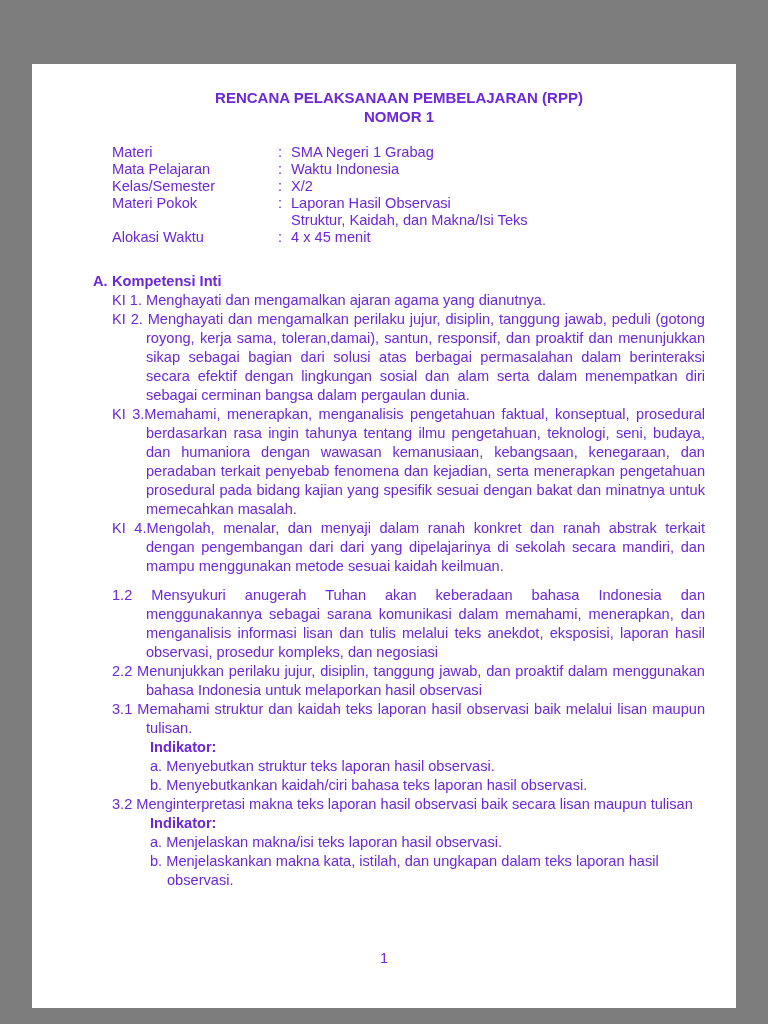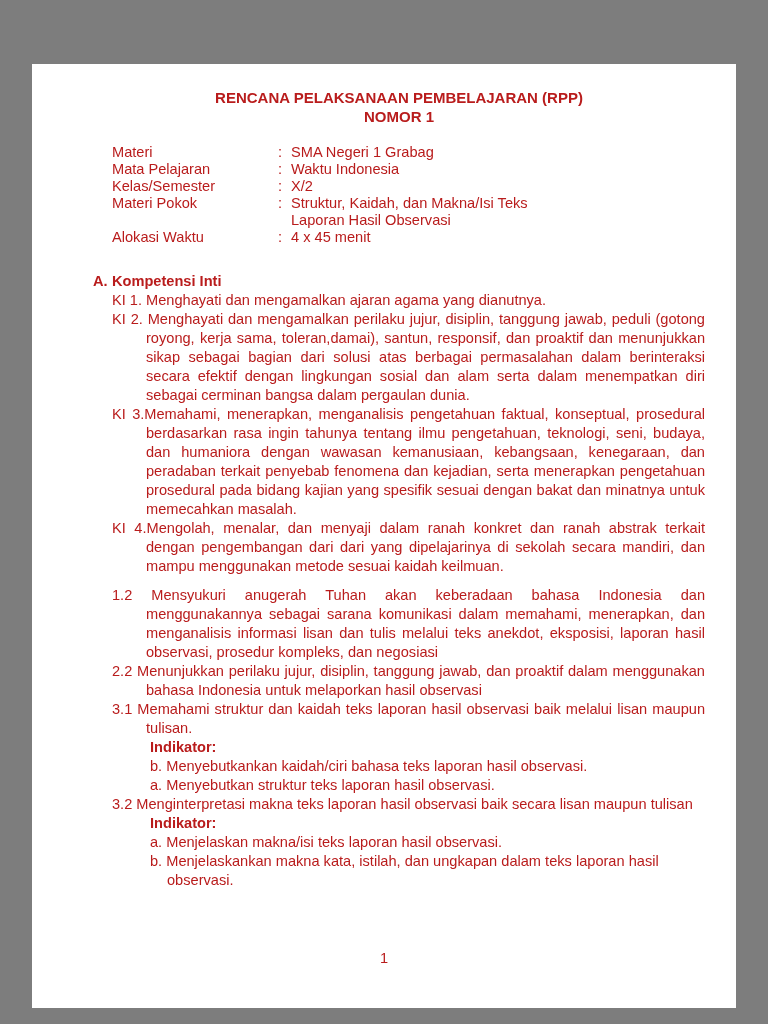--- a/index.html
+++ b/index.html
@@ -9,21 +9,21 @@
     height: 1024px;
     background: #7d7d7d;
     font-family: "Liberation Sans", "DejaVu Sans", sans-serif;
   }
   .page {
     position: relative;
     width: 704px;
     height: 944px;
     margin: 64px auto 16px;
     background: #ffffff;
-    color: #b91c1c;
+    color: #6d28d9;
     font-size: 14.6px;
     line-height: 19px;
     padding: 24px 31px 0 61px;
     overflow: hidden;
   }
   .doc-title {
     text-align: center;
     font-weight: bold;
     font-size: 15px;
     line-height: 19px;
@@ -90,22 +90,22 @@
     </div>
     <div class="meta-row">
       <span class="meta-label">Kelas/Semester</span>
       <span class="meta-sep">:</span>
       <span class="meta-value">X/2</span>
     </div>
     <div class="meta-row">
       <span class="meta-label">Materi Pokok</span>
       <span class="meta-sep">:</span>
       <span class="meta-value">
+        <span class="meta-line">Laporan  Hasil Observasi</span>
         <span class="meta-line">Struktur, Kaidah, dan Makna/Isi Teks</span>
-        <span class="meta-line">Laporan  Hasil Observasi</span>
       </span>
     </div>
     <div class="meta-row">
       <span class="meta-label">Alokasi Waktu</span>
       <span class="meta-sep">:</span>
       <span class="meta-value">4 x 45 menit</span>
     </div>
   </div>
 
   <div class="section-a">
@@ -120,22 +120,22 @@
     </div>
   </div>
 
   <div class="section-b">
     <div class="body-block">
       <p class="hang">1.2  Mensyukuri anugerah Tuhan akan keberadaan bahasa Indonesia dan menggunakannya sebagai sarana komunikasi dalam memahami, menerapkan, dan menganalisis informasi lisan dan tulis melalui teks anekdot, eksposisi, laporan hasil observasi, prosedur kompleks, dan negosiasi</p>
       <p class="hang">2.2   Menunjukkan perilaku jujur, disiplin, tanggung jawab, dan proaktif dalam menggunakan bahasa Indonesia untuk melaporkan hasil observasi</p>
       <p class="hang">3.1  Memahami struktur dan kaidah teks laporan hasil observasi baik melalui lisan maupun tulisan.</p>
       <div class="indicator-block">
         <div class="indicator-label">Indikator:</div>
+        <p class="ind-item">a.  Menyebutkan struktur teks laporan hasil observasi.</p>
         <p class="ind-item">b.  Menyebutkankan kaidah/ciri bahasa teks laporan hasil observasi.</p>
-        <p class="ind-item">a.  Menyebutkan struktur teks laporan hasil observasi.</p>
       </div>
       <p class="hang">3.2  Menginterpretasi makna teks laporan hasil observasi  baik secara lisan maupun tulisan</p>
       <div class="indicator-block">
         <div class="indicator-label">Indikator:</div>
         <p class="ind-item">a.   Menjelaskan makna/isi teks laporan hasil observasi.</p>
         <p class="ind-item">b.  Menjelaskankan makna kata, istilah, dan ungkapan dalam teks laporan hasil observasi.</p>
       </div>
     </div>
   </div>
 

